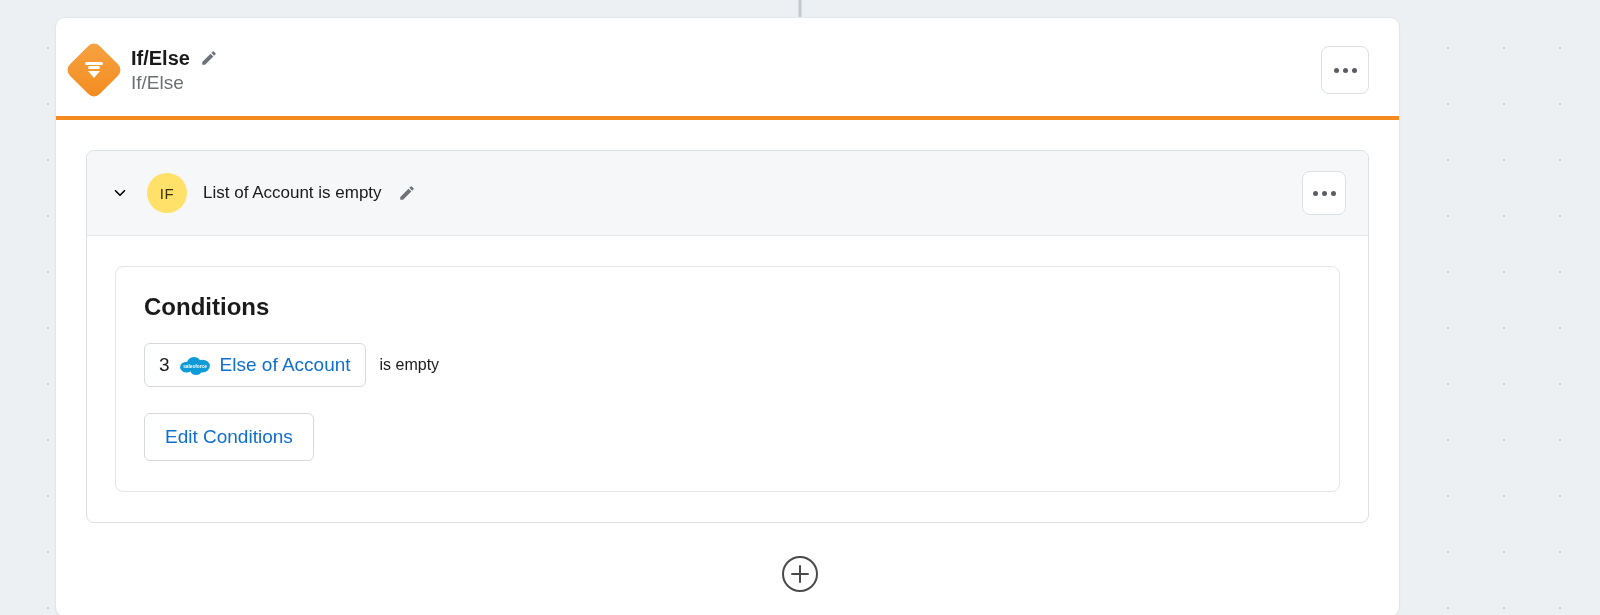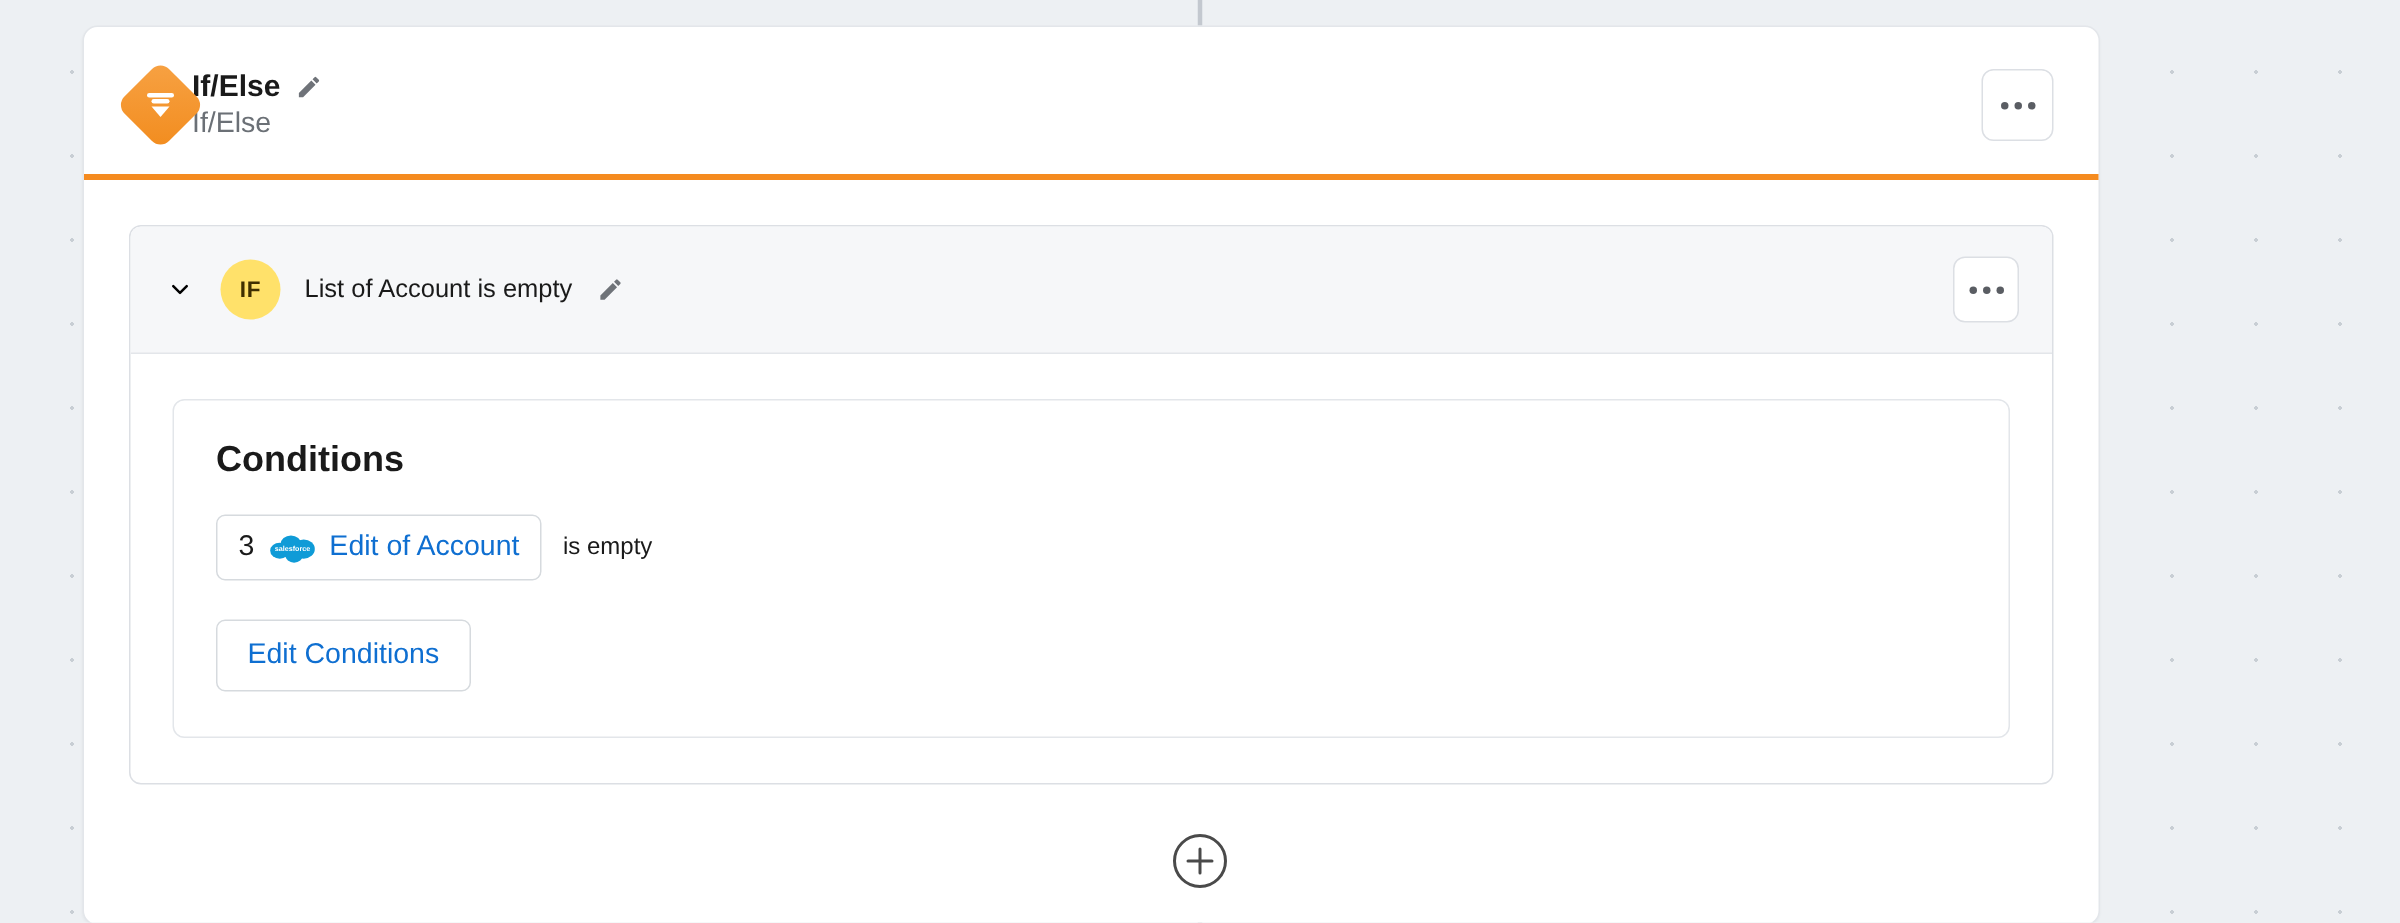--- a/index.html
+++ b/index.html
@@ -69,21 +69,22 @@
     border-radius:10px;
     box-shadow: 0 1px 2px rgba(0,0,0,0.04);
     overflow:visible;
     min-height:600px;
   }
 
   
   .card-header {
     display:flex;
     align-items:center;
-    padding:28px 30px 22px 30px;
+    padding:28px 30px 22px 17px;
+    gap:16px;
   }
   .node-icon {
     width:42px; height:42px;
     transform: rotate(45deg);
     border-radius:8px;
     background: linear-gradient(135deg,#f7a244,#f28c1e);
     display:flex; align-items:center; justify-content:center;
     flex-shrink:0;
   }
   .node-icon-inner {
@@ -158,21 +159,21 @@
     width:22px; height:22px;
     display:flex; align-items:center; justify-content:center;
     cursor:pointer;
   }
   .chevron svg { width:18px; height:18px; stroke:#54585e; }
   .if-badge {
     width:40px; height:40px;
     border-radius:50%;
     background:#ffe16a;
     display:flex; align-items:center; justify-content:center;
-    font-weight:700;
+    font-weight:400;
     font-size:15px;
     color:#3f2f00;
     letter-spacing:0.5px;
   }
   .branch-title { font-size:17px; color:#1a1a1a; }
 
   .branch-header .more-btn { width:44px; height:44px; }
 
   
   .conditions-panel {
@@ -309,21 +310,21 @@
             <svg viewBox="0 0 64 40">
               <g fill="#0f9bd7">
                 <ellipse cx="16" cy="24" rx="12" ry="10"></ellipse>
                 <ellipse cx="30" cy="16" rx="13" ry="11"></ellipse>
                 <ellipse cx="46" cy="22" rx="14" ry="12"></ellipse>
                 <ellipse cx="34" cy="30" rx="11" ry="9"></ellipse>
               </g>
               <text x="32" y="25" text-anchor="middle" font-size="9" font-family="Arial" fill="#fff" font-weight="600">salesforce</text>
             </svg>
           </span>
-          <span class="link">Edit of Account</span>
+          <span class="link">Else of Account</span>
         </span>
         <span class="cond-operator">is empty</span>
       </div>
 
       <button class="edit-conditions-btn">
         <span>Edit Conditions</span>
       </button>
     </div>
   </div>
 

